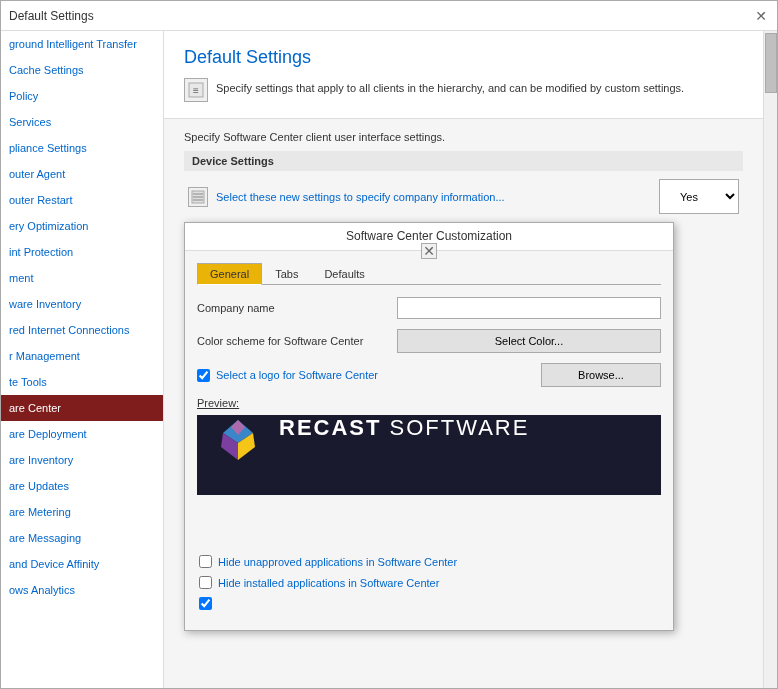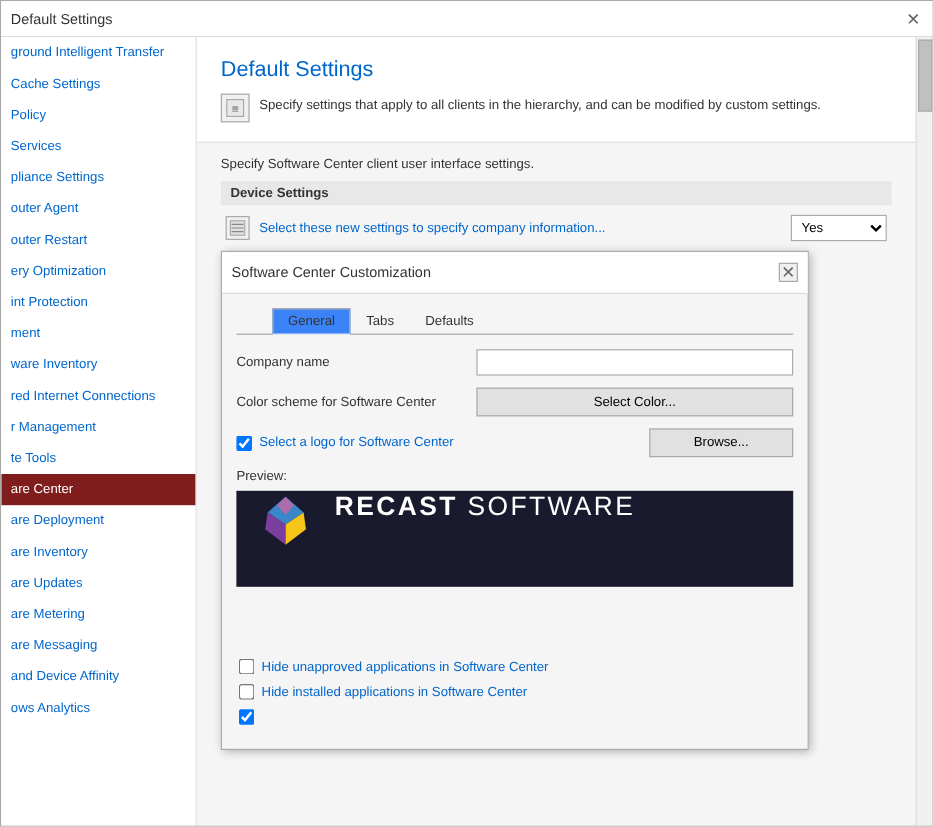--- a/index.html
+++ b/index.html
@@ -166,45 +166,46 @@
     }
 
     .device-settings-row-text {
       font-size: 11px;
       color: #0066cc;
       flex: 1;
     }
 
     .select-dropdown {
       font-size: 11px;
-      padding: 2px 4px;
+      padding: 2px 16px;
       border: 1px solid #aaa;
       background: #fff;
       min-width: 80px;
-      height: 22px;
+      height: 35px;
       cursor: pointer;
     }
 
     .dialog {
       background: #f5f5f5;
       border: 1px solid #aaa;
       box-shadow: 2px 2px 8px rgba(0,0,0,0.3);
       width: 490px;
       display: flex;
       flex-direction: column;
     }
 
     .dialog-title-bar {
       background: #fff;
       display: flex;
       align-items: center;
       justify-content: space-between;
-      padding: 17px 8px;
+      padding: 6px 8px;
       border-bottom: 1px solid #ddd;
       height: 28px;
+      flex-direction: column;
     }
 
     .dialog-title {
       font-size: 12px;
       color: #333;
     }
 
     .dialog-close {
       width: 16px;
       height: 16px;
@@ -233,25 +234,24 @@
       padding: 4px 12px;
       font-size: 11px;
       cursor: pointer;
       border: 1px solid transparent;
       margin-bottom: -1px;
       background: transparent;
       color: #333;
     }
 
     .tab.active {
-      background: #3b82f6;
+      background: #eab308;
       border: 1px solid #aaa;
       border-bottom: 1px solid #fff;
       color: #333;
-      margin-left: 30px;
     }
 
     
     .form-row {
       display: flex;
       align-items: center;
       margin-bottom: 10px;
     }
 
     .form-label {
@@ -299,20 +299,21 @@
       font-size: 11px;
       color: #0066cc;
       cursor: pointer;
     }
 
     
     .preview-label {
       font-size: 11px;
       color: #333;
       margin-bottom: 6px;
+      text-decoration: underline;
     }
 
     .preview-box {
       background: #1a1a2e;
       height: 80px;
       display: flex;
       align-items: flex-start;
       padding: 0 16px;
       gap: 16px;
       margin-bottom: 10px;

